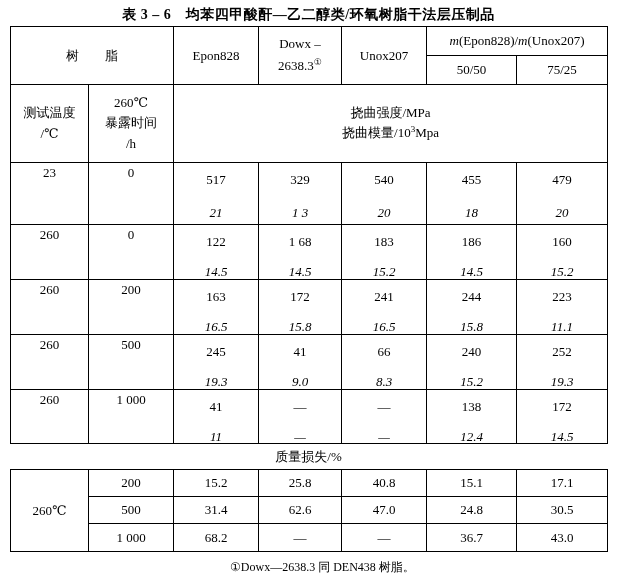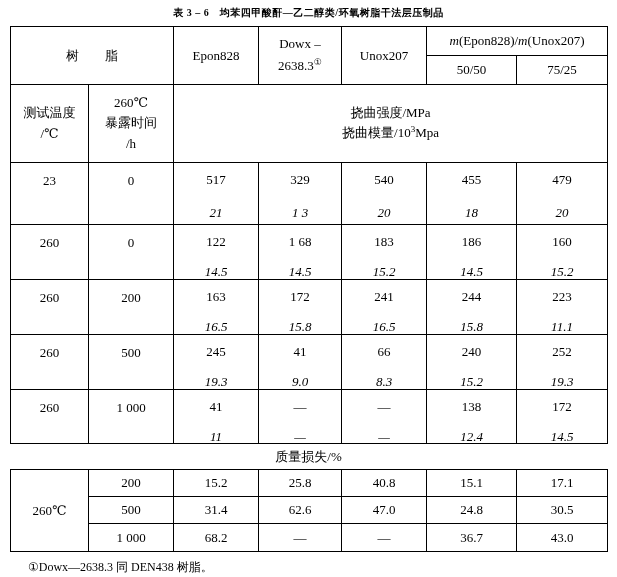--- a/index.html
+++ b/index.html
@@ -7,21 +7,21 @@
   body {
     width: 617px; height: 577px;
     background: #ffffff;
     color: #000;
     font-family: "Liberation Serif", "DejaVu Serif", serif;
   }
   .page { width: 617px; height: 577px; overflow: hidden; }
   .title {
     text-align: center;
     font-weight: bold;
-    font-size: 10px;
+    font-size: 14px;
     padding-top: 6px;
     height: 26px;
     letter-spacing: 0.5px;
   }
   table {
     border-collapse: collapse;
     table-layout: fixed;
     width: 597px;
     margin-left: 10px;
   }
@@ -33,35 +33,36 @@
     padding: 0;
     overflow: hidden;
   }
   .h1 td, .h2 td { font-size: 13px; }
   .h3 td { line-height: 1.55; }
   .prop-cell { line-height: 1.9; }
   sup { font-size: 9px; vertical-align: super; }
   .ital { font-style: italic; }
   .dowx-cell { line-height: 1.7; }
   
-  td.rh { vertical-align: top; padding-top: 10px; }
+  td.rh { vertical-align: top; padding-top: 2px; }
   td.val { vertical-align: top; }
   td.val .v1 { padding-top: 10px; line-height: 1; }
   td.val .v2 { padding-top: 17px; line-height: 1; font-style: italic; }
   tr.dr1 td.val .v2 { padding-top: 20px; }
   .band {
     width: 597px; margin-left: 10px;
     height: 25px;
     display: flex; align-items: center; justify-content: center;
     font-size: 13px;
   }
   .mass-table td { font-size: 13px; }
   .footnote {
     margin: 7px 0 0 28px;
     font-size: 12px;
+    text-align: center;
   }
 </style>
 </head>
 <body>
 
 <div class="page">
 
   <div class="title">表 3 – 6　均苯四甲酸酐—乙二醇类/环氧树脂干法层压制品</div>
 
   <table class="main-table">

